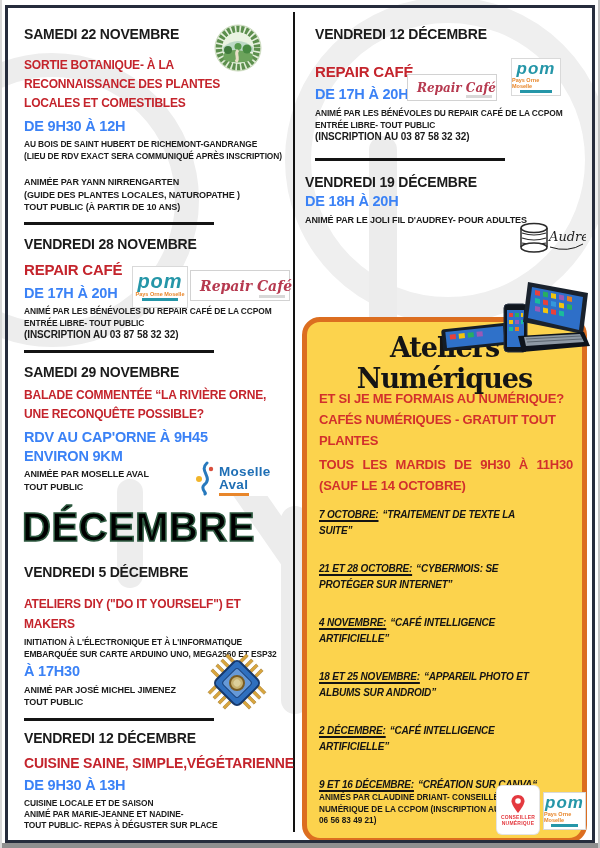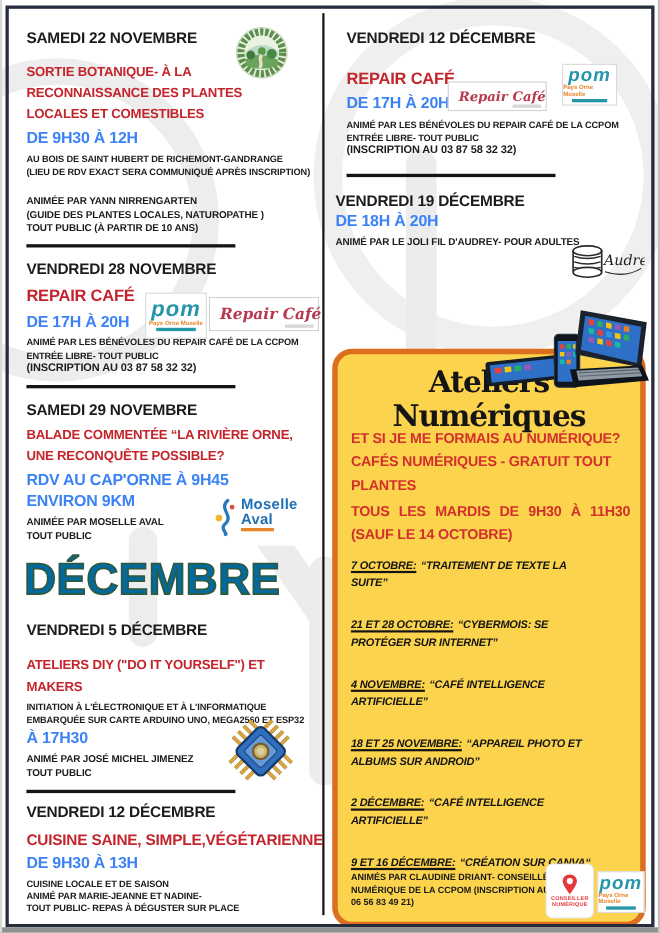--- a/index.html
+++ b/index.html
@@ -18,21 +18,21 @@
   .wm{position:absolute;left:0;top:0;z-index:0;pointer-events:none;}
 
   section{z-index:2;}
   .date{font-size:14px;font-weight:800;color:#1b1b1b;letter-spacing:-0.2px;margin:0;white-space:nowrap;}
   .red-title{font-size:12px;font-weight:800;color:#c4242c;letter-spacing:-0.2px;line-height:19px;}
   .red-line{white-space:nowrap;}
   .time{font-size:14.5px;font-weight:800;color:#3b82f6;letter-spacing:-0.2px;line-height:19px;white-space:nowrap;}
   .small{font-size:8.4px;font-weight:700;color:#1b1b1b;letter-spacing:-0.1px;line-height:11.5px;}
   .small div{white-space:nowrap;}
 
-  .december{font-size:40px;font-weight:800;color:#0369a1;letter-spacing:0.5px;
+  .december{font-size:40px;font-weight:800;color:#000000;letter-spacing:0.5px;
     -webkit-text-stroke:1.6px #2d5a40;text-stroke:1.6px #2d5a40;line-height:46px;z-index:2;}
 
   
   .num-box{position:absolute;left:302px;top:317px;width:285px;height:526px;box-sizing:border-box;
     background:#fcd34d;border:5px solid #dc6e20;border-radius:18px;z-index:3;}
   .num-title{position:absolute;top:10px;left:0;width:100%;text-align:center;
     font-family:"DejaVu Serif",serif;font-size:27px;font-weight:800;letter-spacing:-1px;color:#151515;}
   .num-red{position:absolute;left:12px;font-size:13px;font-weight:800;color:#d2302c;line-height:21px;letter-spacing:-0.2px;}
   .num-red div{white-space:nowrap;}
   .justified{word-spacing:5px;}
@@ -50,21 +50,21 @@
   .poml-sub{color:#e8862a;font-size:5.5px;font-weight:700;margin-top:1px;}
   .poml-bar{width:68%;height:3px;background:#2596a8;margin-top:1px;}
   .poml.sm .poml-main{font-size:17px;line-height:15px;}
 
   .repair{position:absolute;background:#fff;border:1px solid #d2d2d2;display:flex;align-items:center;
     padding:0 5px;box-sizing:border-box;z-index:3;}
   .repair-text{font-family:"DejaVu Serif",serif;font-style:italic;font-weight:700;color:#b6394f;font-size:14px;margin-left:4px;white-space:nowrap;}
   .repair.sm .repair-text{font-size:12px;}
   .repair-tag{position:absolute;right:4px;bottom:2px;width:26px;height:3px;background:#d8d8d8;}
 
-  .moselle{position:absolute;background:#fff;display:flex;align-items:flex-start;z-index:3;}
+  .moselle{position:absolute;background:#fff;display:flex;align-items:flex-end;z-index:3;}
   .moselle-txt{margin-left:3px;}
   .moselle-line{color:#1f6fb5;font-weight:800;font-size:13.5px;line-height:13px;letter-spacing:0.3px;}
   .moselle-bar{width:30px;height:3px;background:#e8862a;margin-top:2px;}
 
   .audrey{position:absolute;display:flex;align-items:center;z-index:3;}
 
   .conseiller{position:absolute;background:#fff;border-radius:5px;display:flex;flex-direction:column;
     align-items:center;justify-content:center;z-index:4;box-shadow:0 0 0 1px #e4e4e4;}
   .conseiller-line{color:#e4393f;font-size:5px;font-weight:800;line-height:6px;letter-spacing:0.2px;}
 </style>

